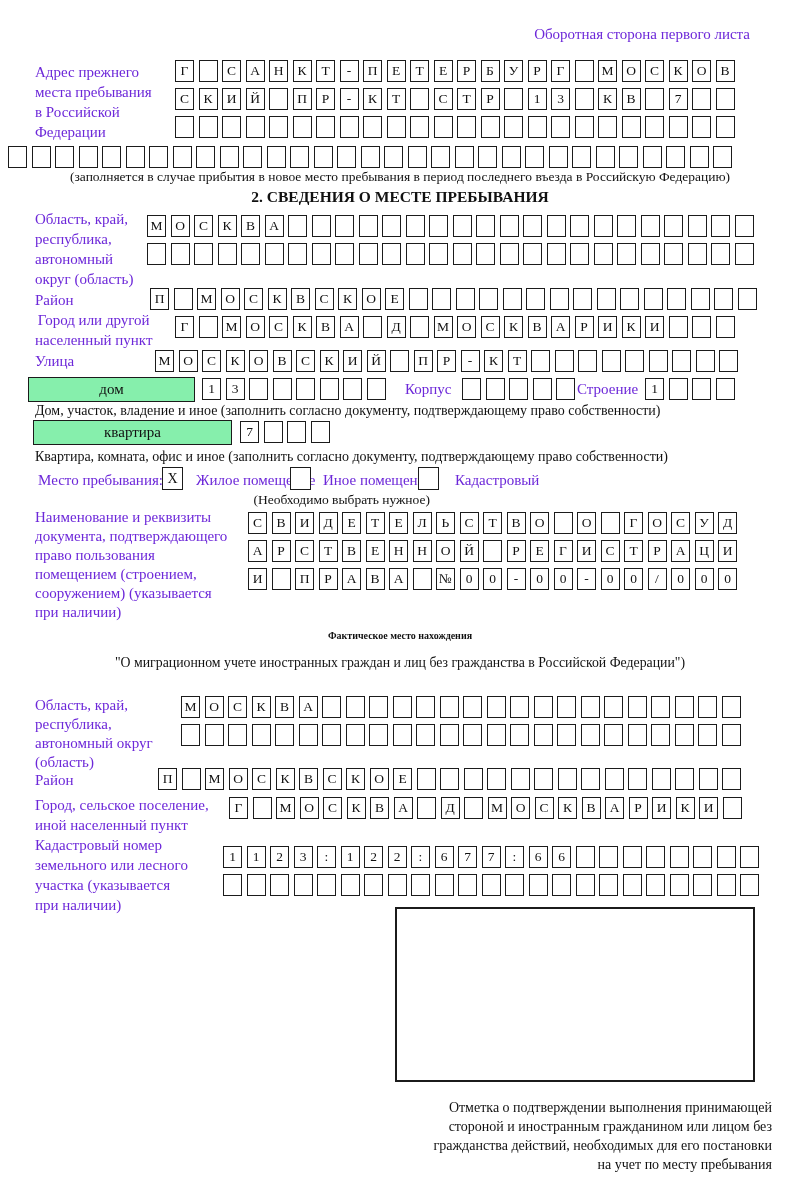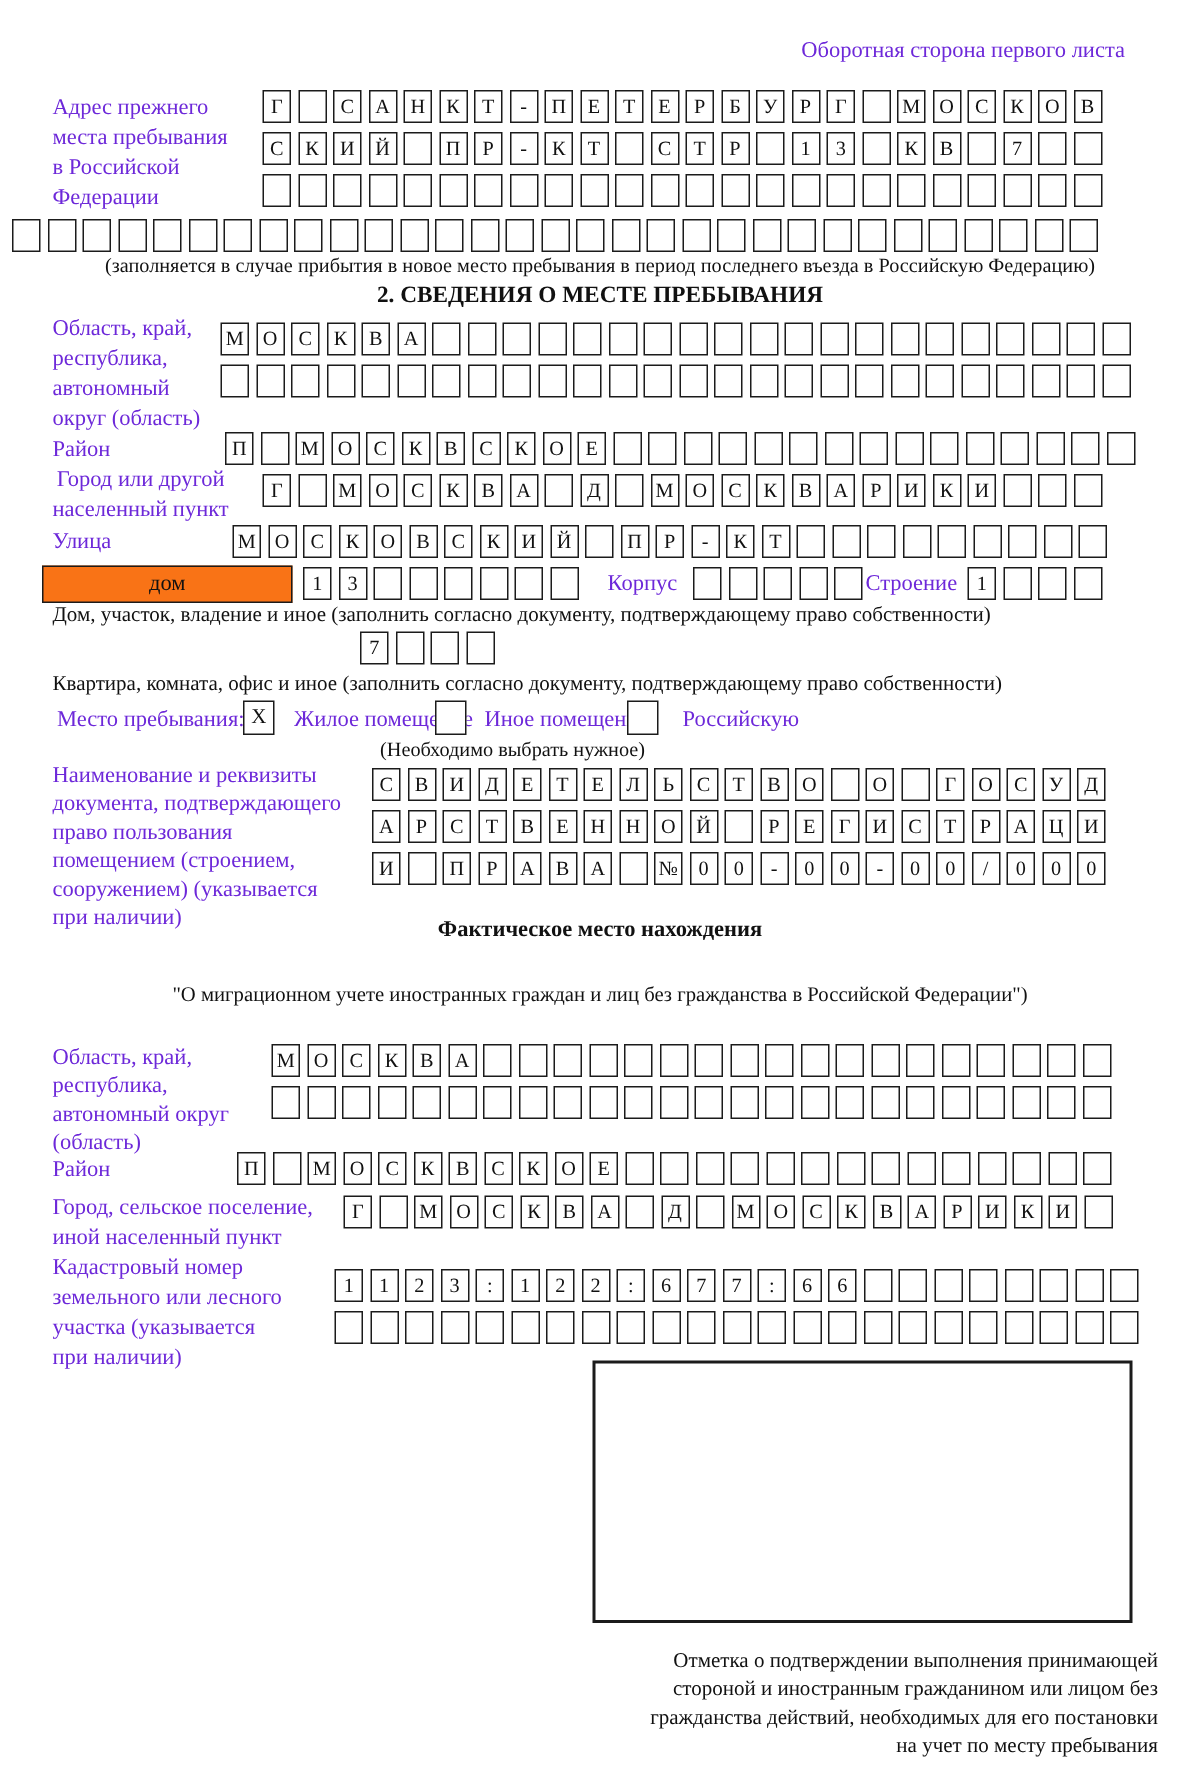--- a/index.html
+++ b/index.html
@@ -15,21 +15,21 @@
   .note{font-size:13.5px;}
   .cells{display:flex;gap:4.5px;}
   .cellrows{display:flex;flex-direction:column;gap:6px;}
   .cell{
     width:19px;height:22px;flex:0 0 19px;box-sizing:border-box;
     border:1.5px solid #1b1b1b;display:flex;align-items:center;justify-content:center;
     font-size:13.5px;background:#fff;
   }
   .bigbox{
     box-sizing:border-box;border:1.8px solid #1b1b1b;display:flex;
-    align-items:center;justify-content:center;font-size:15px;background:#f97316;
+    align-items:center;justify-content:center;font-size:15px;background:#86efac;
   }
   .cb{
     width:21px;height:23px;box-sizing:border-box;border:1.8px solid #1b1b1b;
     display:flex;align-items:center;justify-content:center;font-size:14px;background:#fff;
   }
   .stamp{box-sizing:border-box;border:2px solid #1b1b1b;background:#fff;}
 </style>
 </head>
 <body>
 
@@ -336,35 +336,36 @@
     </div>
   <div class="abs lbl" style="left:577px;top:379px;">Строение</div>
   <div class="abs cells" style="left:645px;top:378px;">
       <span class="cell">1</span>
       <span class="cell"></span>
       <span class="cell"></span>
       <span class="cell"></span>
     </div>
   <div class="abs note" style="left:35px;top:403px;font-size:14px;">Дом, участок, владение и иное (заполнить согласно документу, подтверждающему право собственности)</div>
 
+  <div class="abs bigbox" style="left:33px;top:420px;width:199px;height:25px;">квартира</div>
   <div class="abs cells" style="left:240px;top:421px;">
       <span class="cell">7</span>
       <span class="cell"></span>
       <span class="cell"></span>
       <span class="cell"></span>
     </div>
   <div class="abs note" style="left:35px;top:449px;font-size:14px;">Квартира, комната, офис и иное (заполнить согласно документу, подтверждающему право собственности)</div>
 
   <div class="abs lbl" style="left:38px;top:470px;">Место пребывания:</div>
   <div class="abs cb" style="left:162px;top:467px;">X</div>
   <div class="abs lbl" style="left:196px;top:470px;">Жилое помещение</div>
   <div class="abs cb" style="left:290px;top:467px;"></div>
   <div class="abs lbl" style="left:323px;top:470px;">Иное помещение</div>
   <div class="abs cb" style="left:418px;top:467px;"></div>
-  <div class="abs lbl" style="left:455px;top:470px;">Российскую</div>
+  <div class="abs lbl" style="left:455px;top:470px;">Кадастровый</div>
   <div class="abs note" style="left:150px;top:492px;width:280px;text-align:right;">(Необходимо выбрать нужное)</div>
 
   <div class="abs lbl lines" style="left:35px;top:508px;line-height:19px;">
       <div>Наименование и реквизиты</div>
       <div>документа, подтверждающего</div>
       <div>право пользования</div>
       <div>помещением (строением,</div>
       <div>сооружением) (указывается</div>
       <div>при наличии)</div>
     </div>
@@ -433,21 +434,21 @@
         <span class="cell">-</span>
         <span class="cell">0</span>
         <span class="cell">0</span>
         <span class="cell">/</span>
         <span class="cell">0</span>
         <span class="cell">0</span>
         <span class="cell">0</span>
       </div>
     </div>
 
-  <div class="abs bold center" style="top:612px;font-size:15px;">Фактическое место нахождения</div>
+  <div class="abs bold center" style="top:630px;font-size:10px;">Фактическое место нахождения</div>
   <div class="abs center lines" style="top:653px;font-size:13.8px;line-height:19.5px;">
       <div>"О миграционном учете иностранных граждан и лиц без гражданства в Российской Федерации")</div>
     </div>
 
   <div class="abs lbl lines" style="left:35px;top:696px;line-height:19px;">
       <div>Область, край,</div>
       <div>республика,</div>
       <div>автономный округ</div>
       <div>(область)</div>
     </div>

